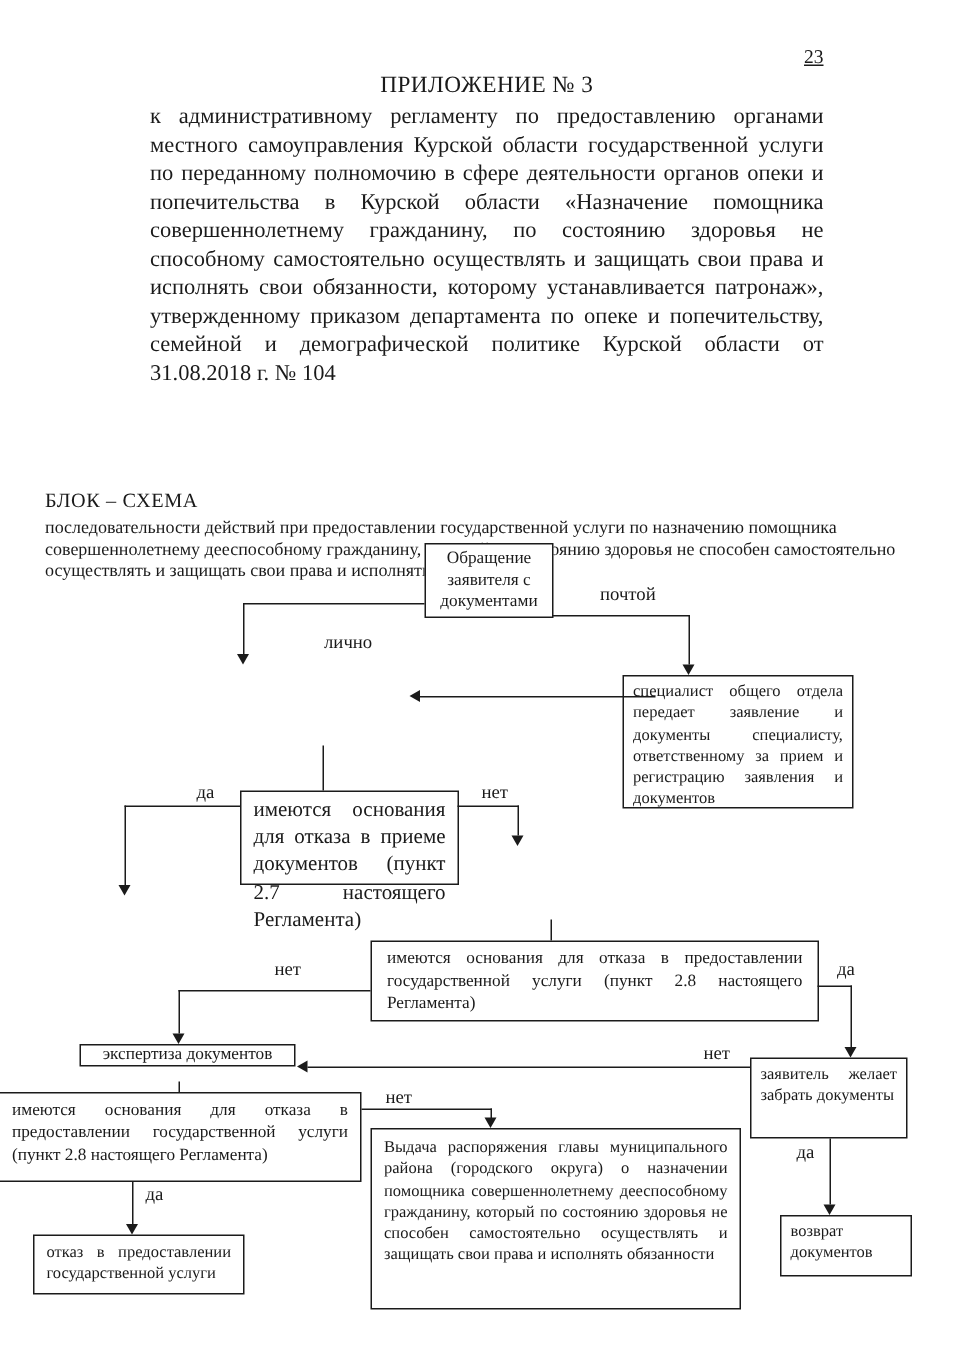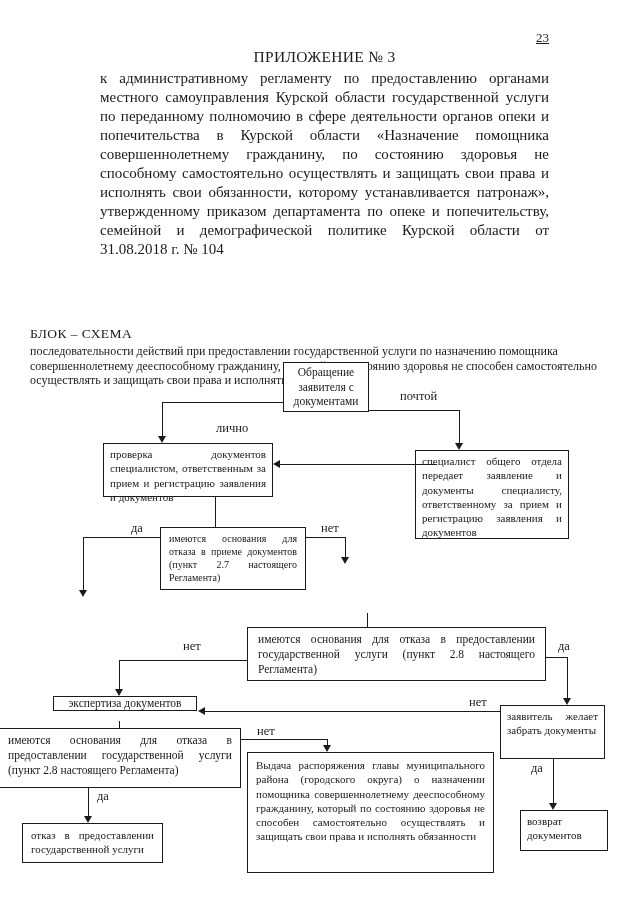--- a/index.html
+++ b/index.html
@@ -37,25 +37,24 @@
     <p class="lead">к административному регламенту по предоставлению органами местного самоуправления Курской области государственной услуги по переданному полномочию в сфере деятельности органов опеки и попечительства в Курской области «Назначение помощника совершеннолетнему гражданину, по состоянию здоровья не способному самостоятельно осуществлять и защищать свои права и исполнять свои обязанности, которому устанавливается патронаж», утвержденному приказом департамента по опеке и попечительству, семейной и демографической политике Курской области от 31.08.2018 г. № 104</p>
   </div>
 
   <div class="schema-head">
     <div class="schema-title">БЛОК – СХЕМА</div>
     <p class="schema-sub">последовательности действий при предоставлении государственной услуги по назначению помощника совершеннолетнему дееспособному гражданину, который по состоянию здоровья не способен самостоятельно осуществлять и защищать свои права и исполнять обязанности</p>
   </div>
 
   <div class="fbox center" style="left:283px;top:362px;width:86px;height:50px;font-size:11.5px;border-width:1.5px;">Обращение заявителя с документами</div>
 
-  <div class="fbox" style="left:103px;top:443px;width:170px;height:54px;">проверка документов специалистом, ответственным за прием и регистрацию заявления и документов</div>
 
   <div class="fbox" style="left:415px;top:450px;width:154px;height:89px;">специалист общего отдела передает заявление и документы специалисту, ответственному за прием и регистрацию заявления и документов</div>
 
-  <div class="fbox" style="left:160px;top:527px;width:146px;height:63px;font-size:10px;padding:4px 8px;">имеются основания для отказа в приеме документов (пункт 2.7 настоящего Регламента)</div>
+  <div class="fbox" style="left:160px;top:527px;width:146px;height:63px;font-size:14px;padding:4px 8px;">имеются основания для отказа в приеме документов (пункт 2.7 настоящего Регламента)</div>
 
 
 
   <div class="fbox" style="left:247px;top:627px;width:299px;height:54px;padding:4px 10px;font-size:11.5px;">имеются основания для отказа в предоставлении государственной услуги (пункт 2.8 настоящего Регламента)</div>
 
   <div class="fbox center" style="left:53px;top:696px;width:144px;height:15px;font-size:11.5px;">экспертиза документов</div>
 
   <div class="fbox" style="left:-1px;top:728px;width:242px;height:60px;padding:4px 8px;font-size:11.5px;">имеются основания для отказа в предоставлении государственной услуги (пункт 2.8 настоящего Регламента)</div>
 
   <div class="fbox" style="left:22px;top:823px;width:141px;height:40px;padding:4px 8px;">отказ в предоставлении государственной услуги</div>

